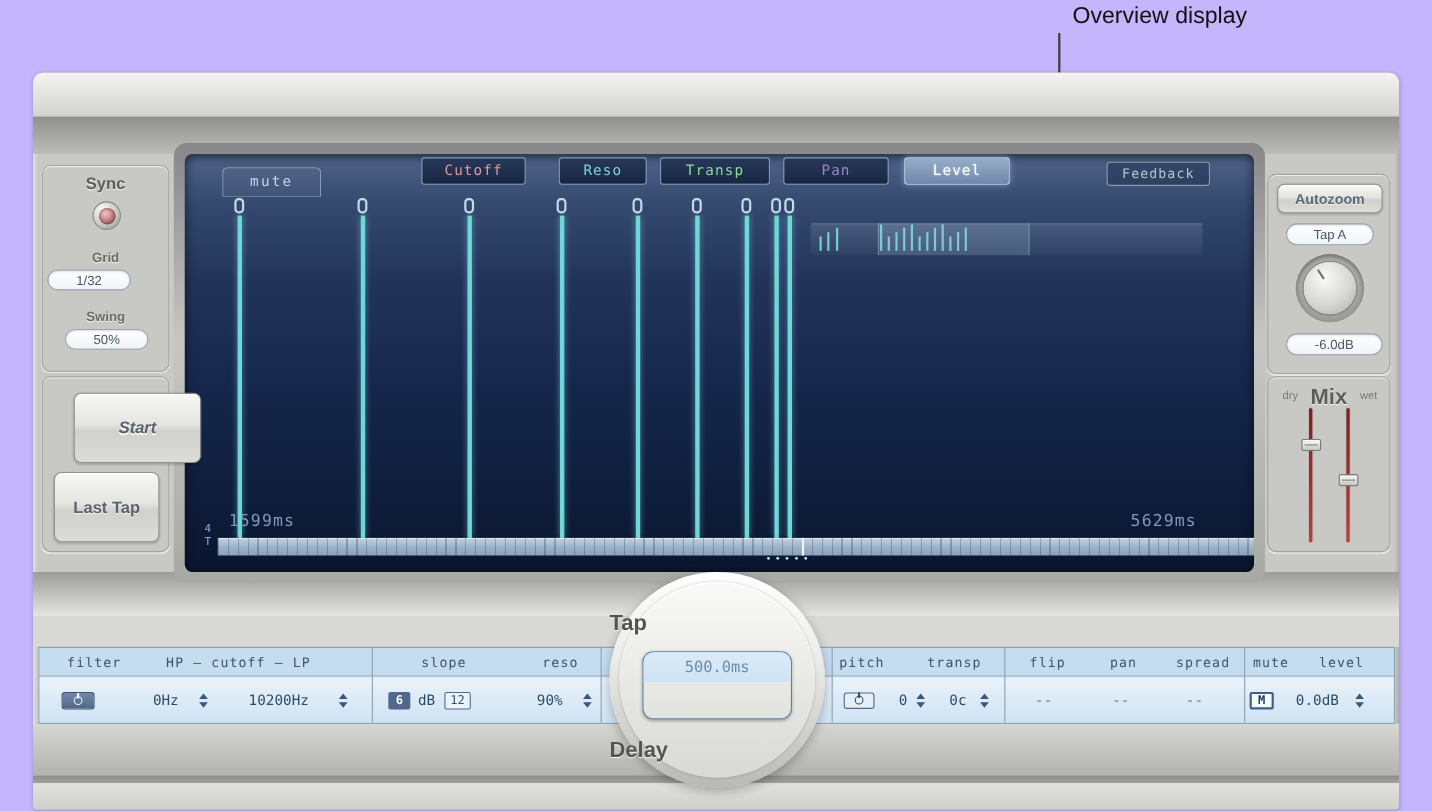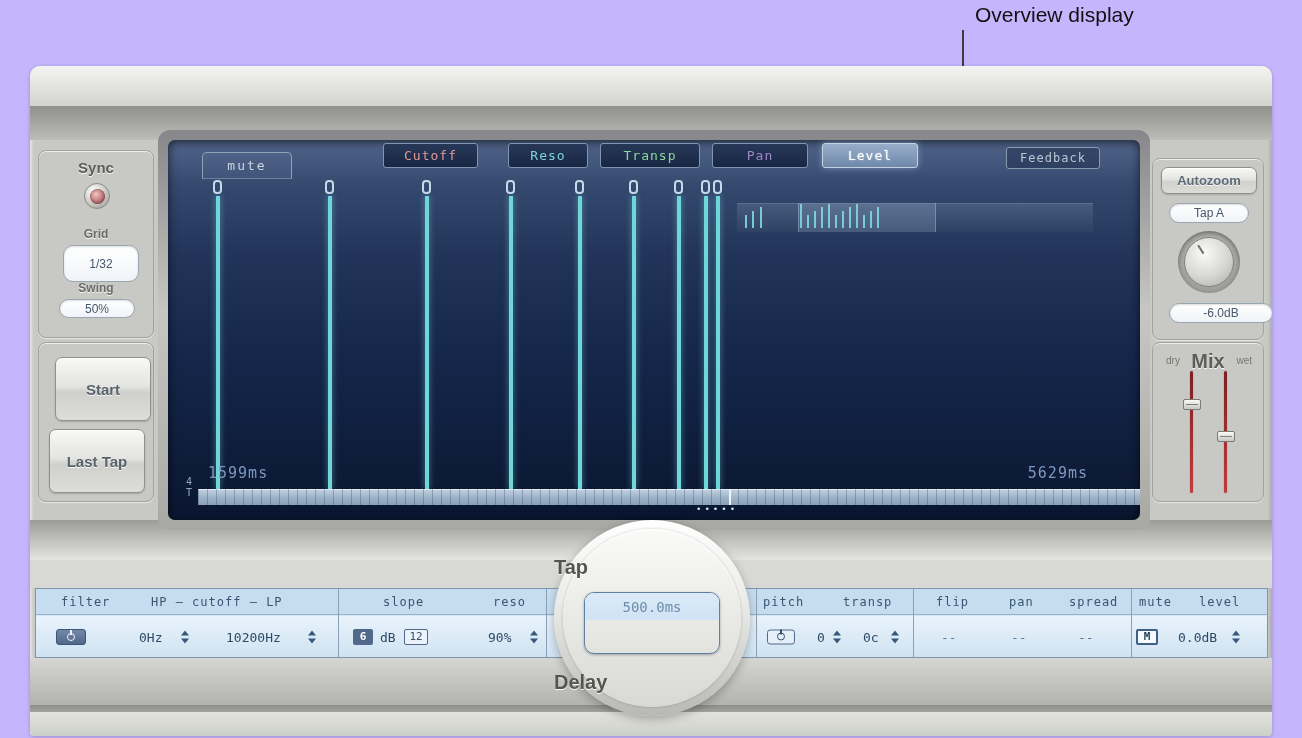--- a/index.html
+++ b/index.html
@@ -250,39 +250,39 @@
       <span class="time-label time-end">5629ms</span>
       <span class="dots">•••••</span>
     </div>
 
     <div class="group g-sync">
       <div class="panel-label" style="top:8px; font-size:15px;">Sync</div>
       <div class="led">
           <div class="led-core"></div>
         </div>
       <div class="panel-label" style="top:76px; font-size:12px; color:#6a6a66;">Grid</div>
-      <div class="value-pill" style="left:24px; top:94px; width:76px; height:37px;">1/32</div>
+      <div class="value-pill" style="left:4px; top:94px; width:76px; height:19px;">1/32</div>
       <div class="panel-label" style="top:130px; font-size:12px; color:#6a6a66;">Swing</div>
       <div class="value-pill" style="left:20px; top:148px; width:76px; height:19px;">50%</div>
     </div>
 
     <div class="group g-start">
-      <div class="metal-btn" style="left:16px; top:14px; width:96px; height:64px; font-size:15px;">Start</div>
+      <div class="metal-btn" style="left:28px; top:14px; width:116px; height:64px; font-size:15px;font-style:italic;">Start</div>
       <div class="metal-btn" style="left:10px; top:86px; width:96px; height:64px; font-size:15px;">Last Tap</div>
     </div>
 
     <div class="group g-fb">
       <div class="metal-btn" style="left:8px; top:8px; width:96px; height:27px; font-size:13px; color:#5e6a78;">Autozoom</div>
       <div class="value-pill" style="left:16px; top:44px; width:80px; height:20px;">Tap A</div>
       <div class="knob-recess">
         <div class="knob">
           <div class="knob-pointer"></div>
         </div>
       </div>
-      <div class="value-pill" style="left:16px; top:144px; width:104px; height:20px;">-6.0dB</div>
+      <div class="value-pill" style="left:16px; top:144px; width:88px; height:20px;">-6.0dB</div>
     </div>
 
     <div class="group g-mix">
       <div class="panel-label" style="top:7px; font-size:20px;">Mix</div>
       <div style="position:absolute; left:13px; top:12px; font-size:10px; color:#77776f;">dry</div>
       <div style="position:absolute; right:11px; top:12px; font-size:10px; color:#77776f;">wet</div>
       <div class="slider-track" style="left:37px;"></div>
       <div class="slider-track" style="left:71px;"></div>
       <div class="slider-handle" style="left:30px; top:56px;"></div>
       <div class="slider-handle" style="left:64px; top:88px;"></div>

